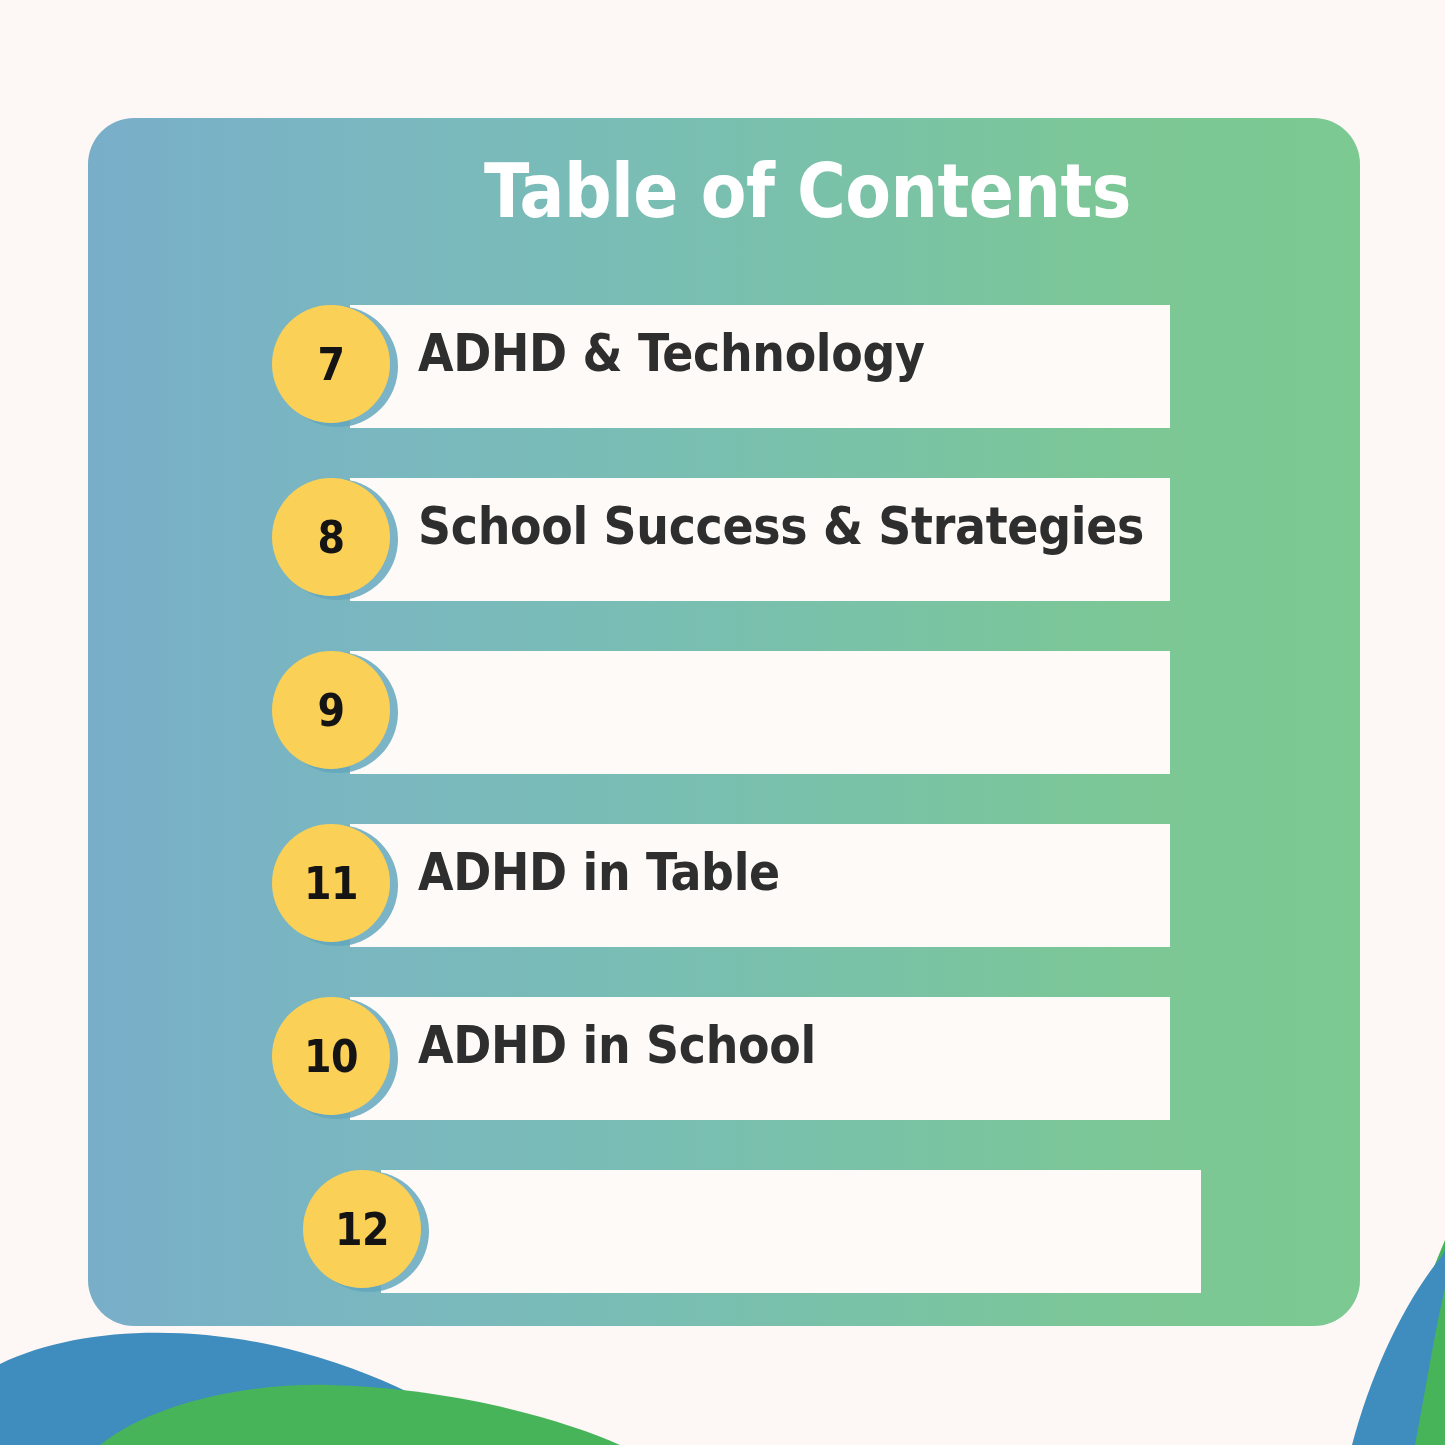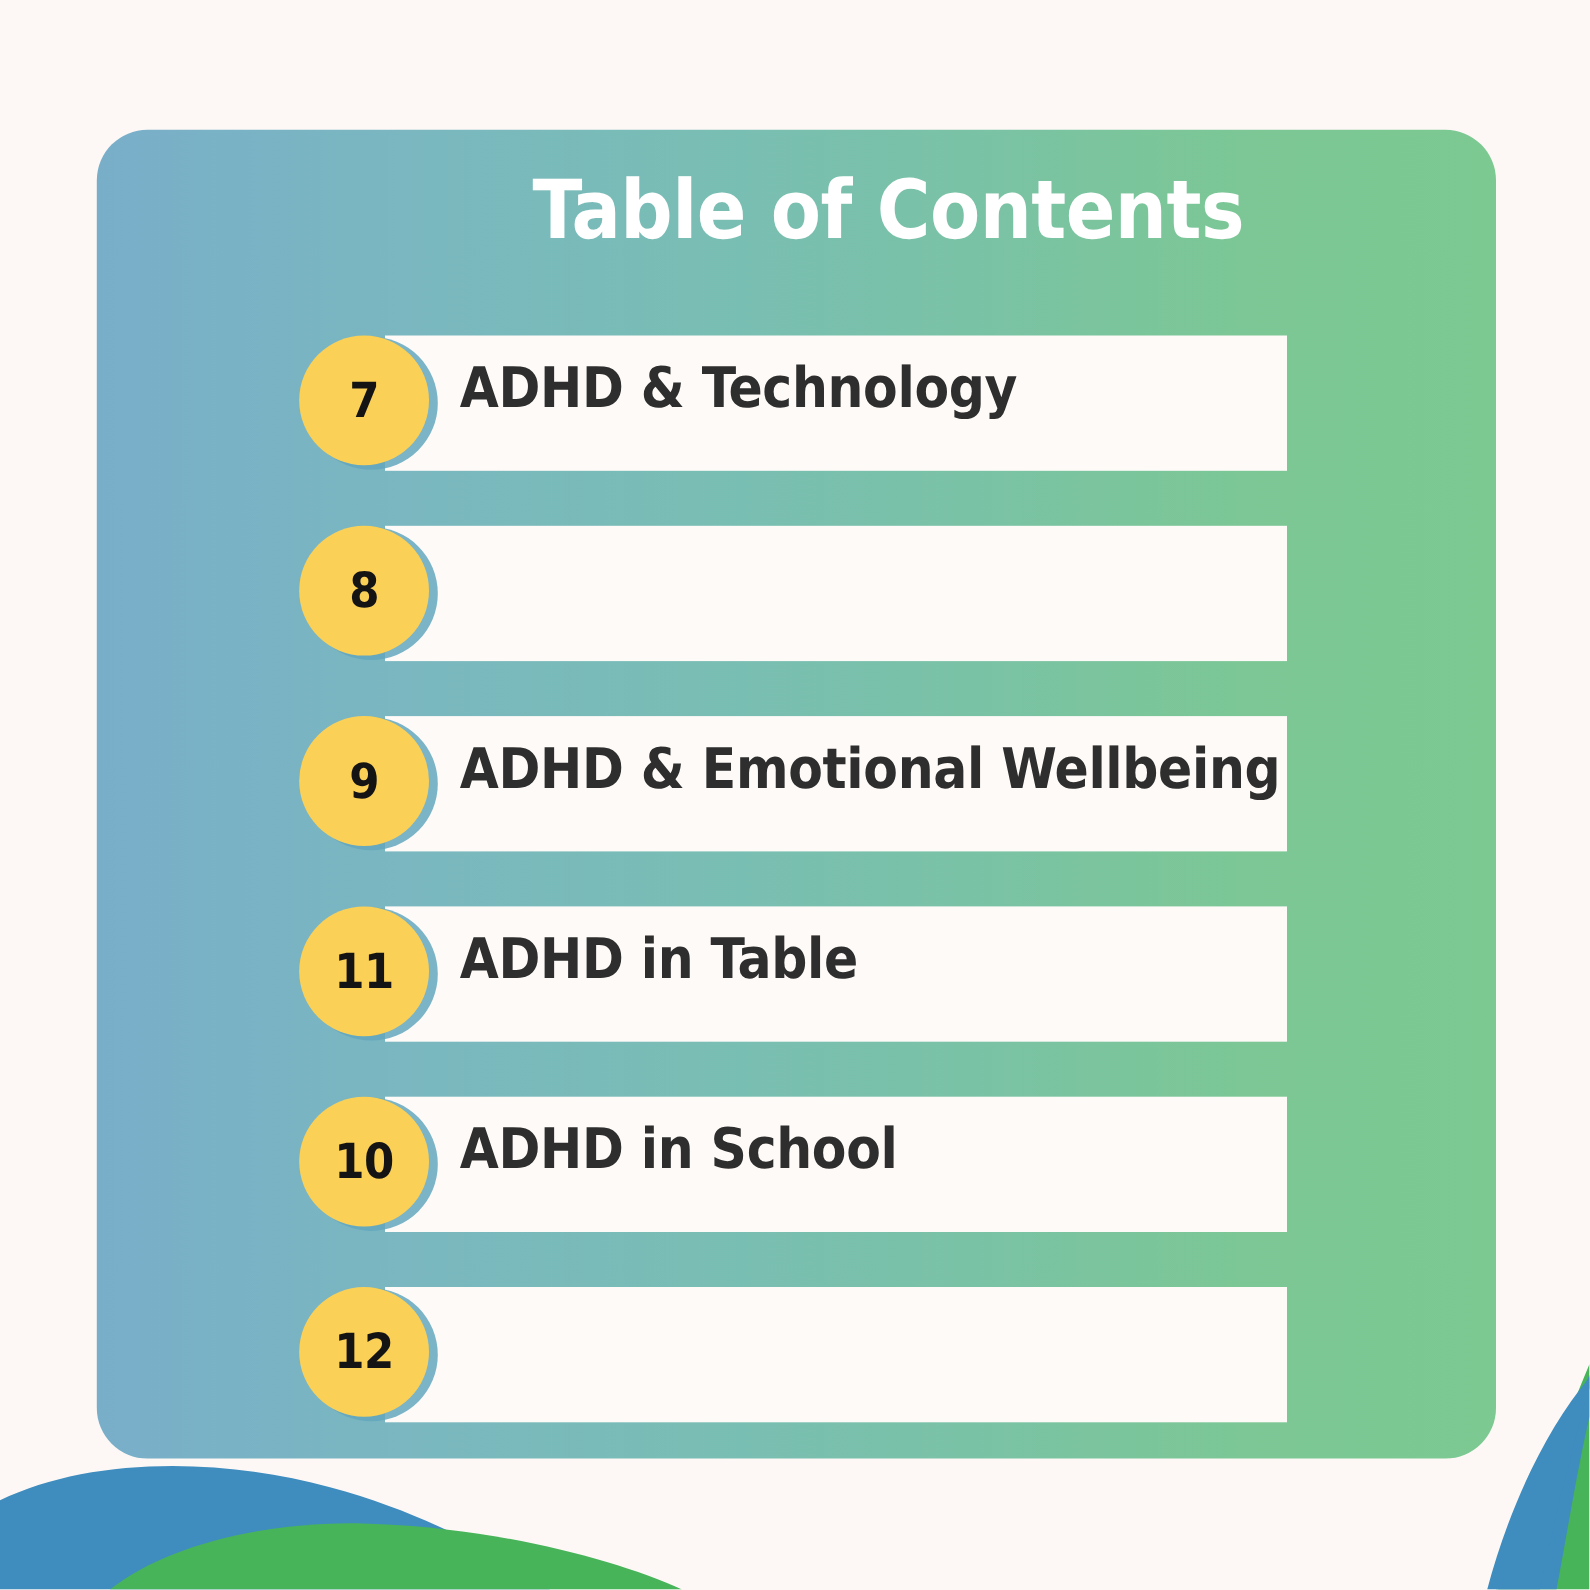--- a/index.html
+++ b/index.html
@@ -61,21 +61,21 @@
     left: 0;
     top: 187px;
     width: 1272px;
   }
 
   .toc-row {
     position: relative;
     height: 123px;
     margin-bottom: 50px;
   }
-  .toc-row:last-child { margin-bottom: 0; }
+  .toc-row:last-child { margin-bottom: 0; margin-left: 31px; }
 
   .row-bar {
     position: absolute;
     left: 262px;
     top: 0;
     width: 820px;
     height: 123px;
     background: #fefaf8;
   }
 
@@ -150,27 +150,27 @@
       <div class="row-bar"></div>
       <div class="row-num-ring"></div>
       <div class="row-num">7</div>
       <div class="row-label">ADHD &amp; Technology</div>
     </div>
 
     <div class="toc-row">
       <div class="row-bar"></div>
       <div class="row-num-ring"></div>
       <div class="row-num">8</div>
+      <div class="row-label">School Success &amp; Strategies</div>
     </div>
 
     <div class="toc-row">
       <div class="row-bar"></div>
       <div class="row-num-ring"></div>
       <div class="row-num">9</div>
-      <div class="row-label">ADHD &amp; Emotional Wellbeing</div>
     </div>
 
     <div class="toc-row">
       <div class="row-bar"></div>
       <div class="row-num-ring"></div>
       <div class="row-num">11</div>
       <div class="row-label">ADHD in Table</div>
     </div>
 
     <div class="toc-row">

